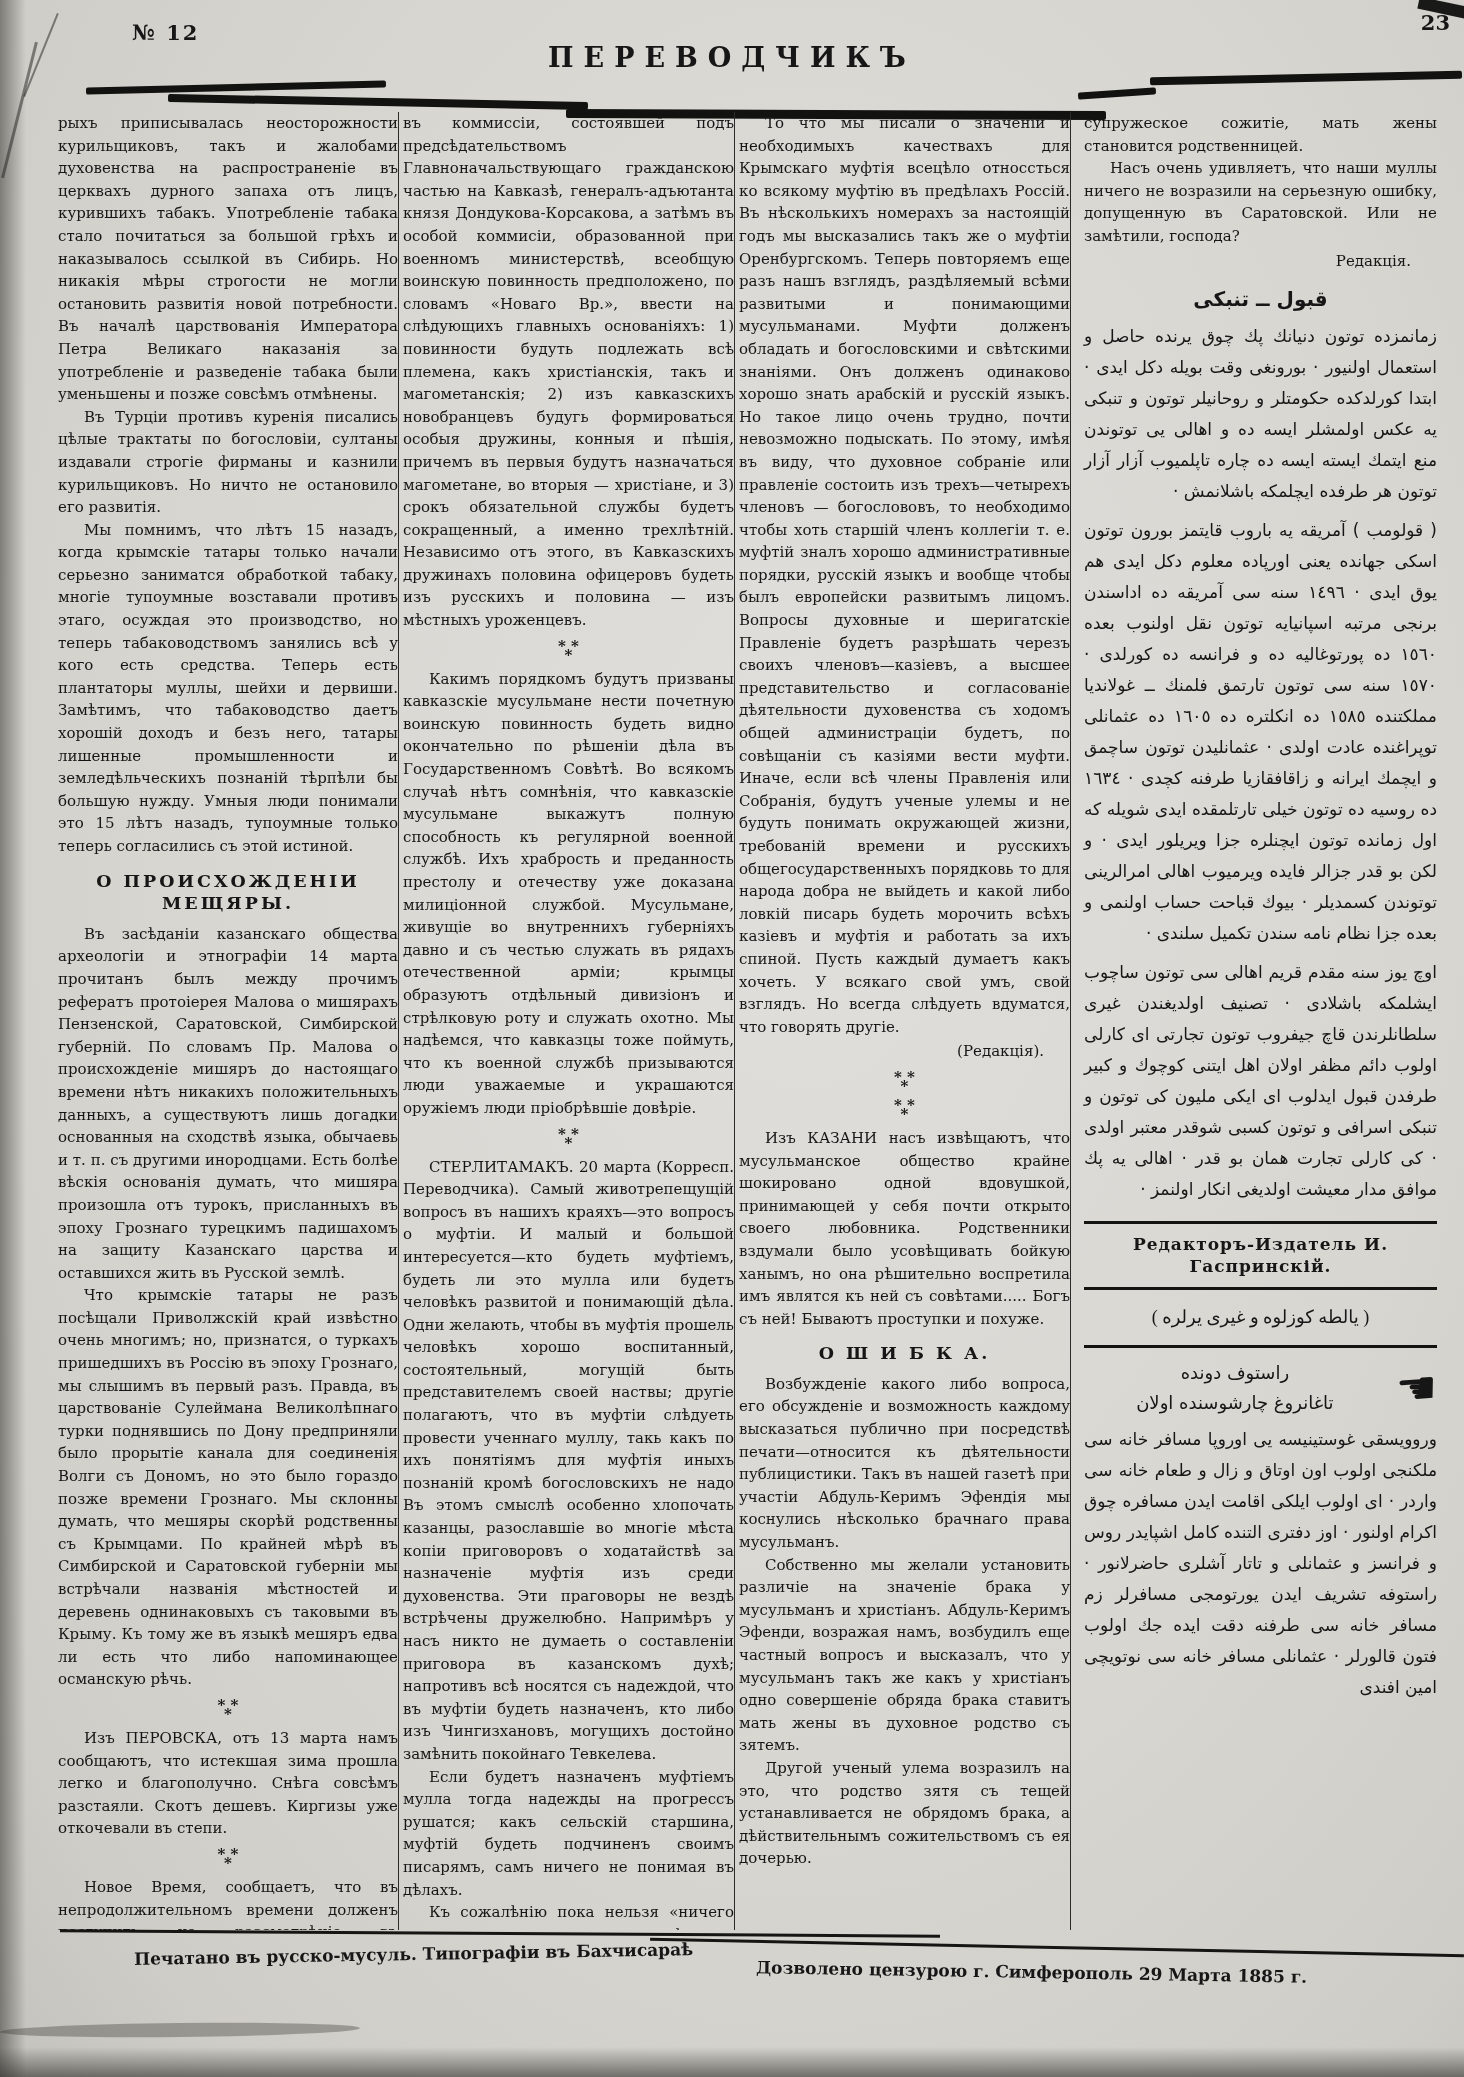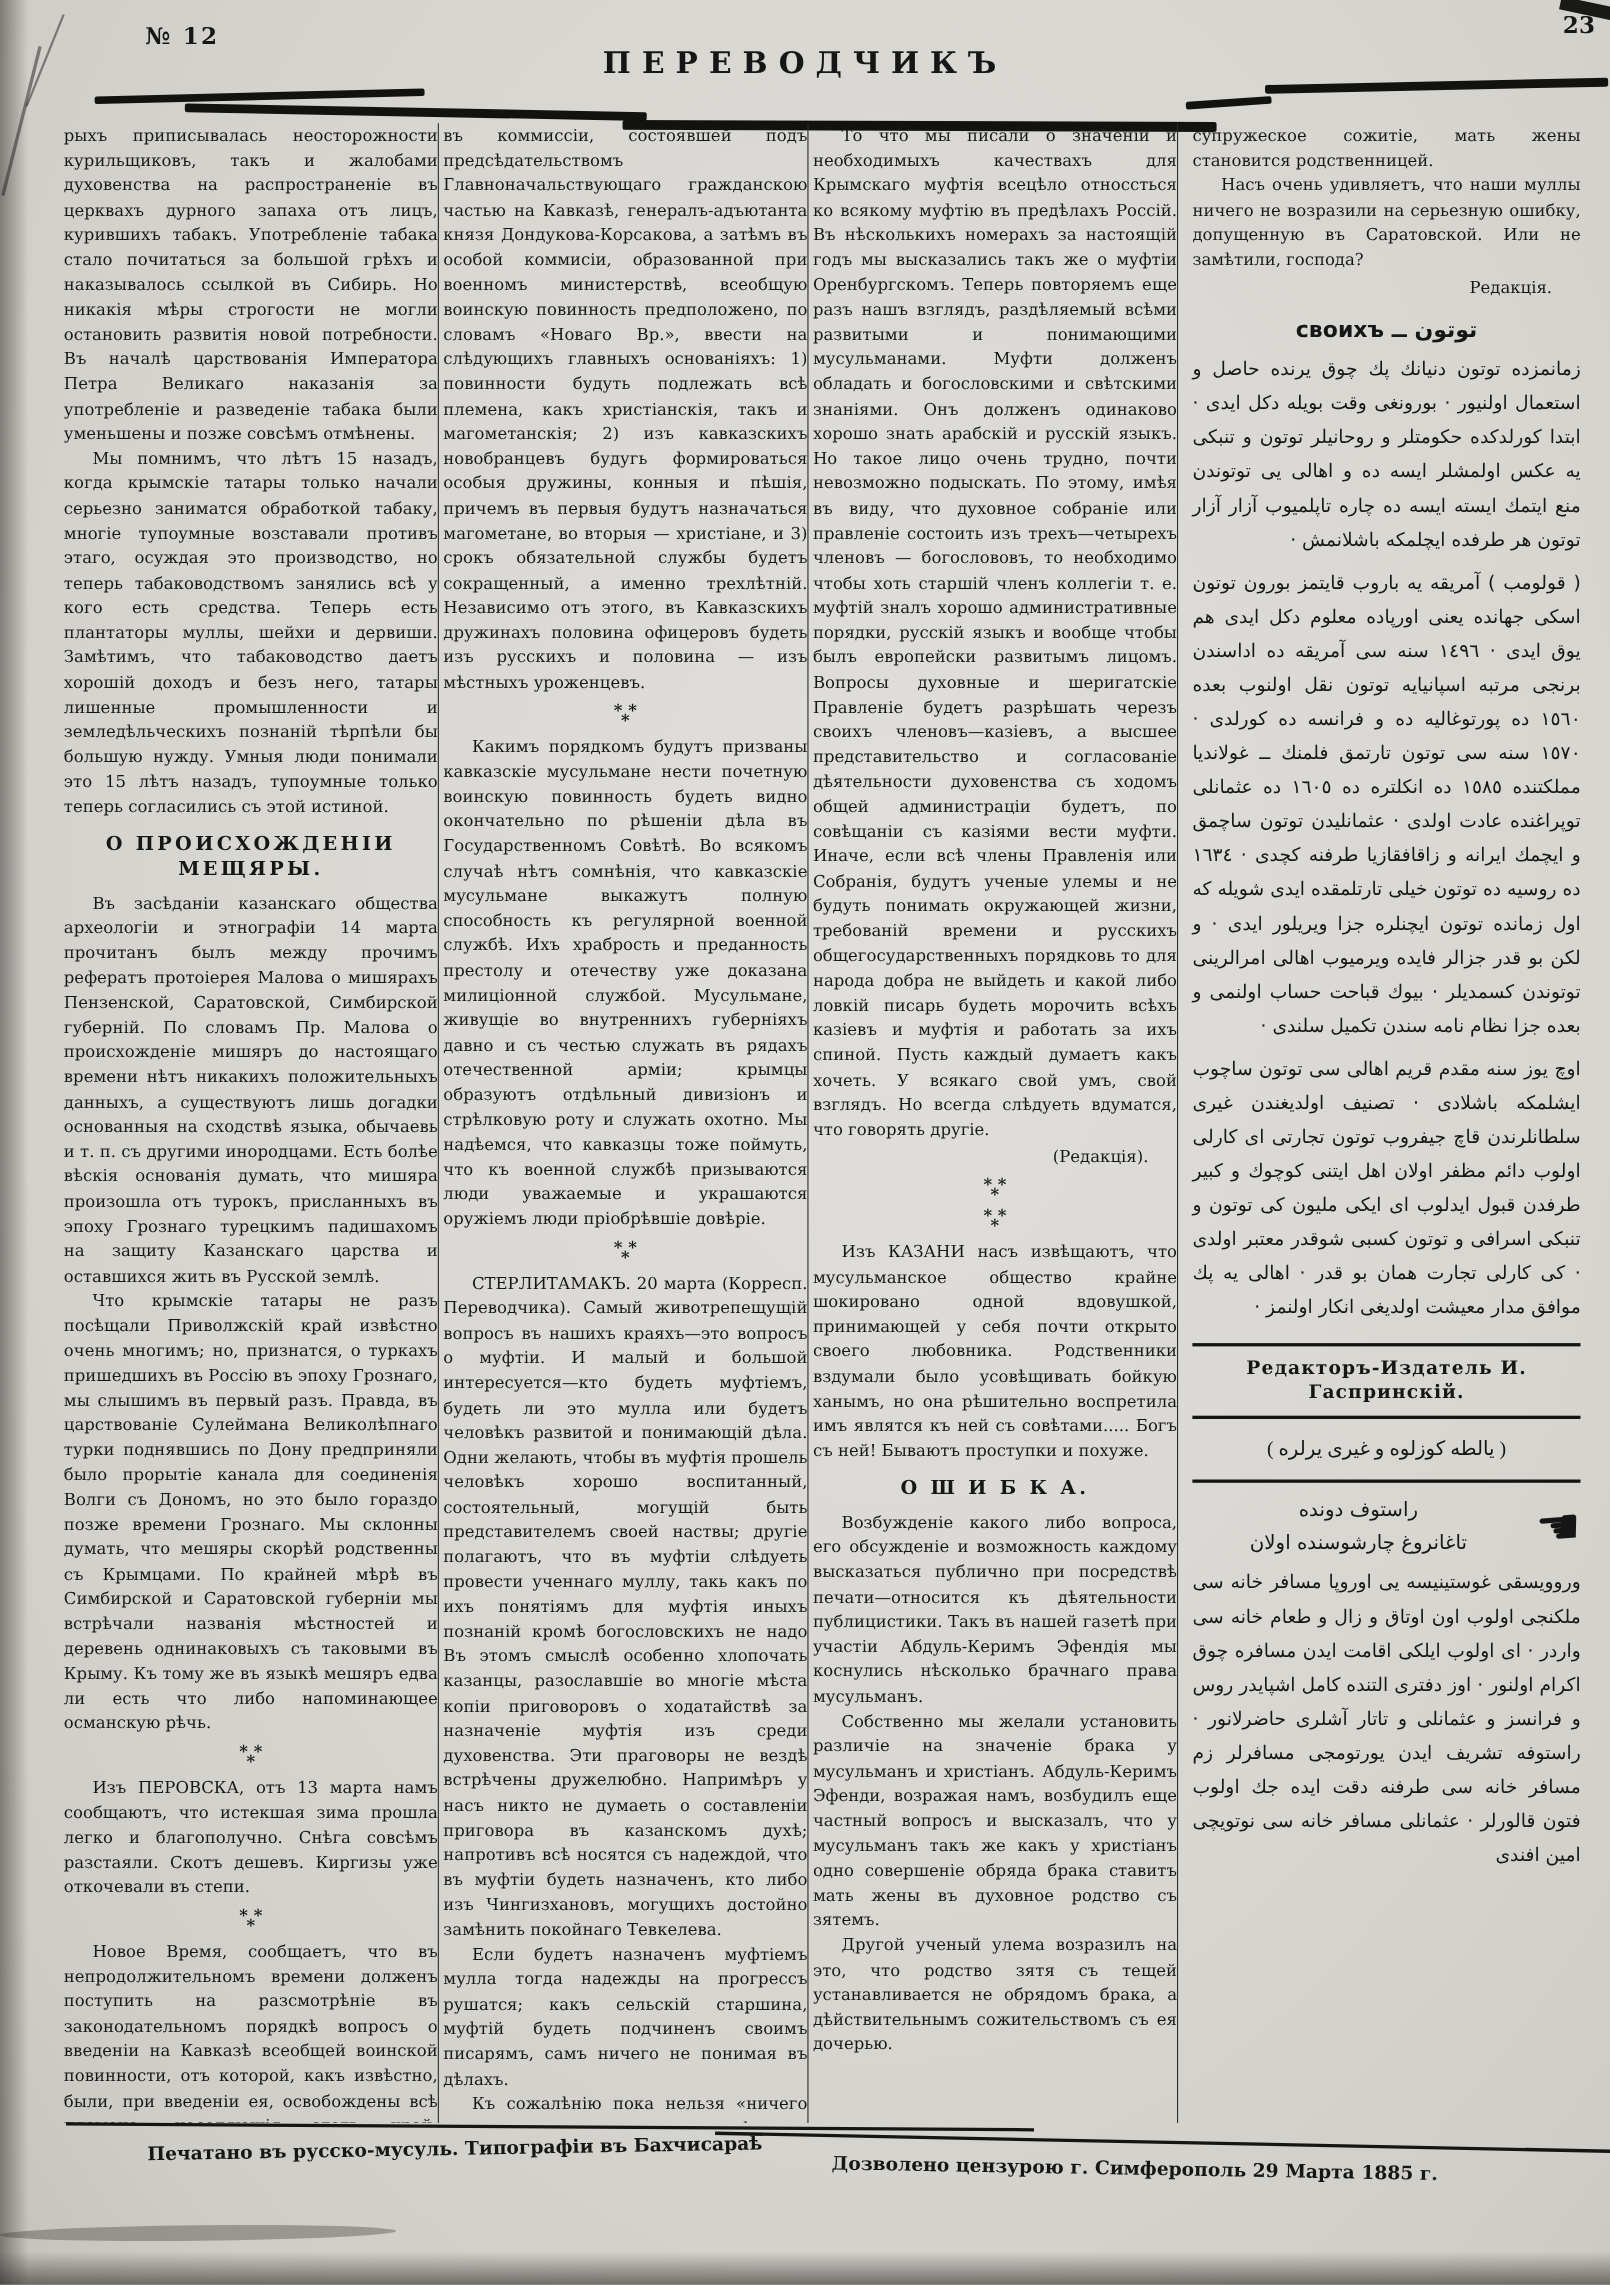--- a/index.html
+++ b/index.html
@@ -76,20 +76,21 @@
 
   <div class="hrule hr1"></div>
   <div class="hrule hr2"></div>
   <div class="hrule hr3"></div>
   <div class="hrule hr4"></div>
   <div class="hrule hr5"></div>
 
   <div class="cols">
     <div class="col">
         <p class="para ni">рыхъ приписывалась неосторожности курильщиковъ, такъ и жалобами духовенства на распространеніе въ церквахъ дурного запаха отъ лицъ, курившихъ табакъ. Употребленіе табака стало почитаться за большой грѣхъ и наказывалось ссылкой въ Сибирь. Но никакія мѣры строгости не могли остановить развитія новой потребности. Въ началѣ царствованія Императора Петра Великаго наказанія за употребленіе и разведеніе табака были уменьшены и позже совсѣмъ отмѣнены.</p>
+        <p class="para">Въ Турціи противъ куренія писались цѣлые трактаты по богословіи, султаны издавали строгіе фирманы и казнили курильщиковъ. Но ничто не остановило его развитія.</p>
         <p class="para">Мы помнимъ, что лѣтъ 15 назадъ, когда крымскіе татары только начали серьезно заниматся обработкой табаку, многіе тупоумные возставали противъ этаго, осуждая это производство, но теперь табаководствомъ занялись всѣ у кого есть средства. Теперь есть плантаторы муллы, шейхи и дервиши. Замѣтимъ, что табаководство даетъ хорошій доходъ и безъ него, татары лишенные промышленности и земледѣльческихъ познаній тѣрпѣли бы большую нужду. Умныя люди понимали это 15 лѣтъ назадъ, тупоумные только теперь согласились съ этой истиной.</p>
         <h3 class="head">О ПРОИСХОЖДЕНІИ МЕЩЯРЫ.</h3>
         <p class="para">Въ засѣданіи казанскаго общества археологіи и этнографіи 14 марта прочитанъ былъ между прочимъ рефератъ протоіерея Малова о мишярахъ Пензенской, Саратовской, Симбирской губерній. По словамъ Пр. Малова о происхожденіе мишяръ до настоящаго времени нѣтъ никакихъ положительныхъ данныхъ, а существуютъ лишь догадки основанныя на сходствѣ языка, обычаевь и т. п. съ другими инородцами. Есть болѣе вѣскія основанія думать, что мишяра произошла отъ турокъ, присланныхъ въ эпоху Грознаго турецкимъ падишахомъ на защиту Казанскаго царства и оставшихся жить въ Русской землѣ.</p>
         <p class="para">Что крымскіе татары не разъ посѣщали Приволжскій край извѣстно очень многимъ; но, признатся, о туркахъ пришедшихъ въ Россію въ эпоху Грознаго, мы слышимъ въ первый разъ. Правда, въ царствованіе Сулеймана Великолѣпнаго турки поднявшись по Дону предприняли было прорытіе канала для соединенія Волги съ Дономъ, но это было гораздо позже времени Грознаго. Мы склонны думать, что мешяры скорѣй родственны съ Крымцами. По крайней мѣрѣ въ Симбирской и Саратовской губерніи мы встрѣчали названія мѣстностей и деревень однинаковыхъ съ таковыми въ Крыму. Къ тому же въ языкѣ мешяръ едва ли есть что либо напоминающее османскую рѣчь.</p>
         <div class="sep">
           <div>*  *</div>
           <div>*</div>
         </div>
         <p class="para">Изъ ПЕРОВСКА, отъ 13 марта намъ сообщаютъ, что истекшая зима прошла легко и благополучно. Снѣга совсѣмъ разстаяли. Скотъ дешевъ. Киргизы уже откочевали въ степи.</p>
         <div class="sep">
@@ -127,21 +128,21 @@
         <p class="para">Изъ КАЗАНИ насъ извѣщаютъ, что мусульманское общество крайне шокировано одной вдовушкой, принимающей у себя почти открыто своего любовника. Родственники вздумали было усовѣщивать бойкую ханымъ, но она рѣшительно воспретила имъ являтся къ ней съ совѣтами..... Богъ съ ней! Бываютъ проступки и похуже.</p>
         <h3 class="head">О Ш И Б К А.</h3>
         <p class="para">Возбужденіе какого либо вопроса, его обсужденіе и возможность каждому высказаться публично при посредствѣ печати—относится къ дѣятельности публицистики. Такъ въ нашей газетѣ при участіи Абдуль-Керимъ Эфендія мы коснулись нѣсколько брачнаго права мусульманъ.</p>
         <p class="para">Собственно мы желали установить различіе на значеніе брака у мусульманъ и христіанъ. Абдуль-Керимъ Эфенди, возражая намъ, возбудилъ еще частный вопросъ и высказалъ, что у мусульманъ такъ же какъ у христіанъ одно совершеніе обряда брака ставитъ мать жены въ духовное родство съ зятемъ.</p>
         <p class="para">Другой ученый улема возразилъ на это, что родство зятя съ тещей устанавливается не обрядомъ брака, а дѣйствительнымъ сожительствомъ съ ея дочерью.</p>
       </div>
     <div class="col">
         <p class="para ni">супружеское сожитіе, мать жены становится родственницей.</p>
         <p class="para">Насъ очень удивляетъ, что наши муллы ничего не возразили на серьезную ошибку, допущенную въ Саратовской. Или не замѣтили, господа?</p>
         <div class="sign">Редакція.</div>
-        <h3 class="arh">توتون ــ своихъ</h3>
+        <h3 class="arh">قبول ــ تنبكى</h3>
         <p class="arp">زمانمزده توتون دنيانك پك چوق يرنده حاصل و استعمال اولنيور · بورونغى وقت بويله دكل ايدى · ابتدا كورلدكده حكومتلر و روحانيلر توتون و تنبكى يه عكس اولمشلر ايسه ده و اهالى يى توتوندن منع ايتمك ايسته ايسه ده چاره تاپلميوب آزار آزار توتون هر طرفده ايچلمكه باشلانمش ·</p>
         <p class="arp">( قولومب ) آمريقه يه باروب قايتمز بورون توتون اسكى جهانده يعنى اورپاده معلوم دكل ايدى هم يوق ايدى · ١٤٩٦ سنه سى آمريقه ده اداسندن برنجى مرتبه اسپانيايه توتون نقل اولنوب بعده ١٥٦٠ ده پورتوغاليه ده و فرانسه ده كورلدى · ١٥٧٠ سنه سى توتون تارتمق فلمنك ــ غولانديا مملكتنده ١٥٨٥ ده انكلتره ده ١٦٠٥ ده عثمانلى توپراغنده عادت اولدى · عثمانليدن توتون ساچمق و ايچمك ايرانه و زاقافقازيا طرفنه كچدى · ١٦٣٤ ده روسيه ده توتون خيلى تارتلمقده ايدى شويله كه اول زمانده توتون ايچنلره جزا ويريلور ايدى · و لكن بو قدر جزالر فايده ويرميوب اهالى امرالرينى توتوندن كسمديلر · بيوك قباحت حساب اولنمى و بعده جزا نظام نامه سندن تكميل سلندى ·</p>
         <p class="arp">اوچ يوز سنه مقدم قريم اهالى سى توتون ساچوب ايشلمكه باشلادى · تصنيف اولديغندن غيرى سلطانلرندن قاچ جيفروب توتون تجارتى اى كارلى اولوب دائم مظفر اولان اهل ايتنى كوچوك و كبير طرفدن قبول ايدلوب اى ايكى مليون كى توتون و تنبكى اسرافى و توتون كسبى شوقدر معتبر اولدى · كى كارلى تجارت همان بو قدر · اهالى يه پك موافق مدار معيشت اولديغى انكار اولنمز ·</p>
         <div class="editor">Редакторъ-Издатель И. Гаспринскій.</div>
         <div class="arc">( يالطه كوزلوه و غيرى يرلره )</div>
         <div class="hrline"></div>
         <div class="hand">
           <span class="glyph">☚</span>
           <div class="lines">
             <div>راستوف دونده</div>

